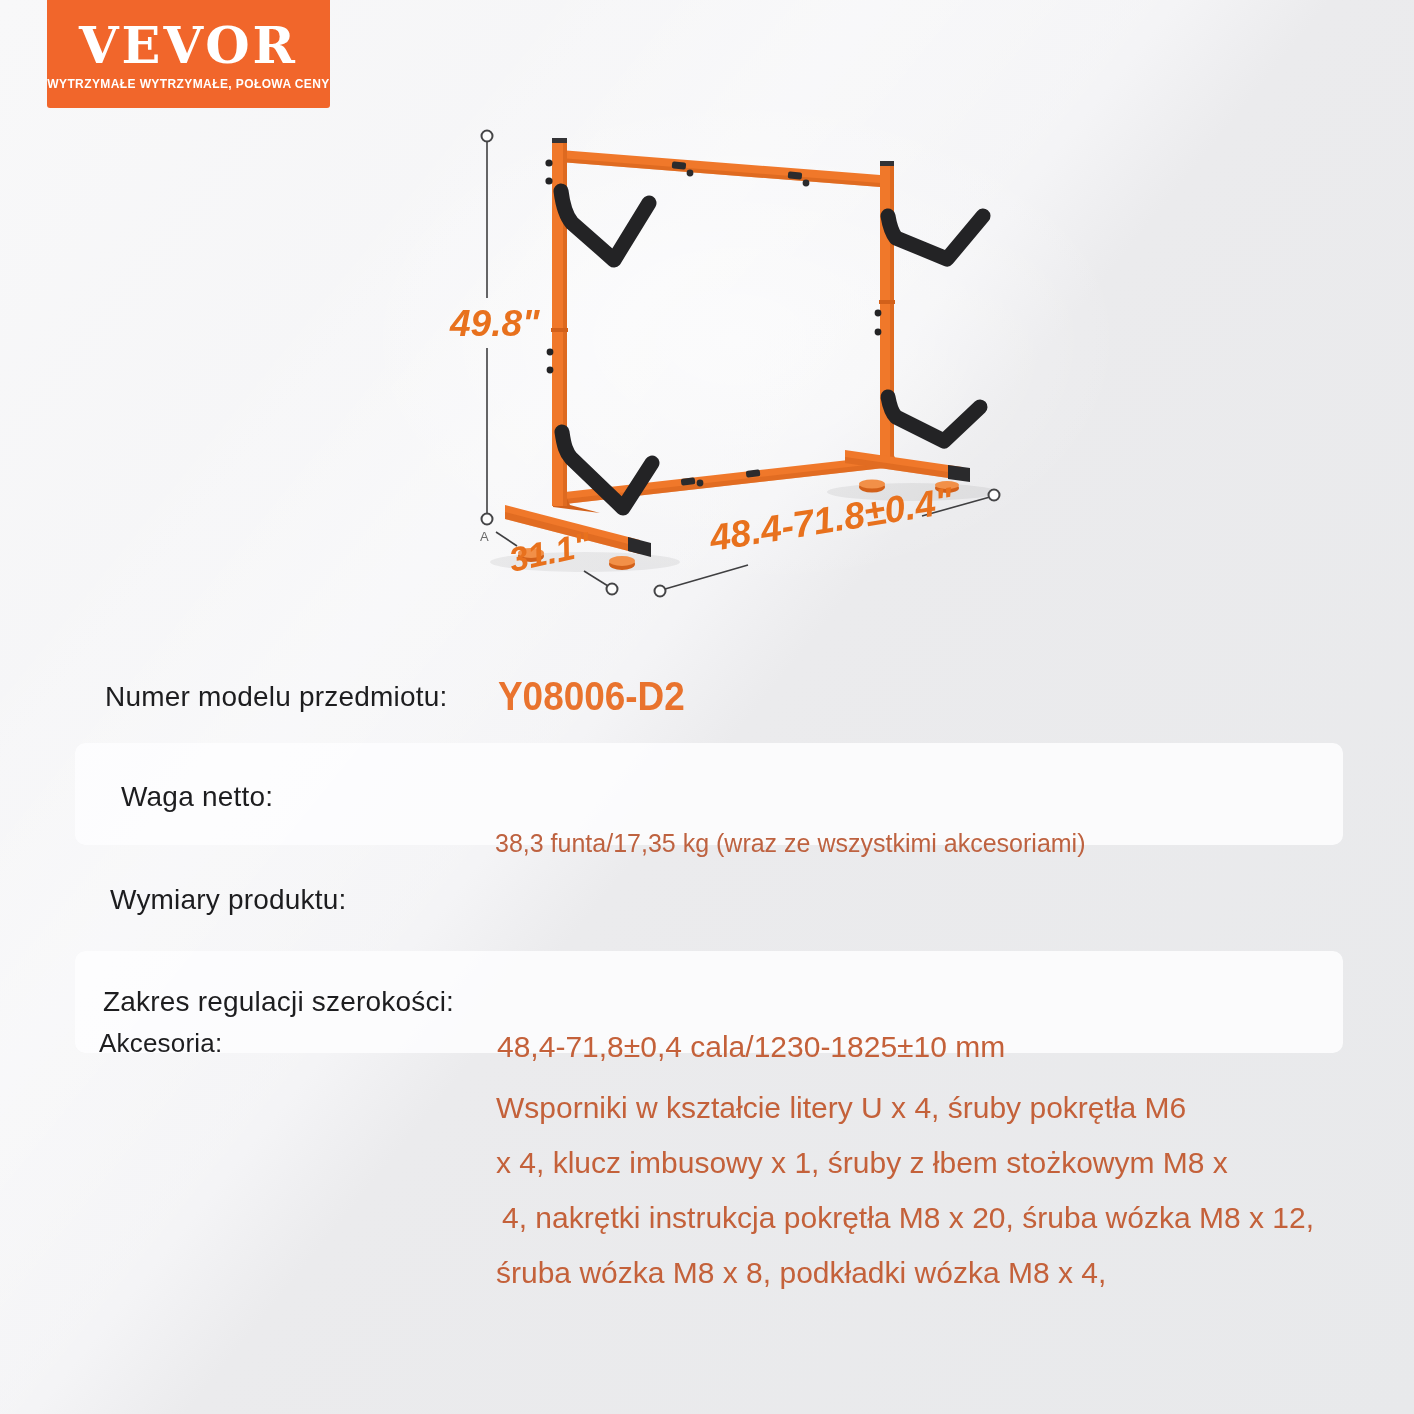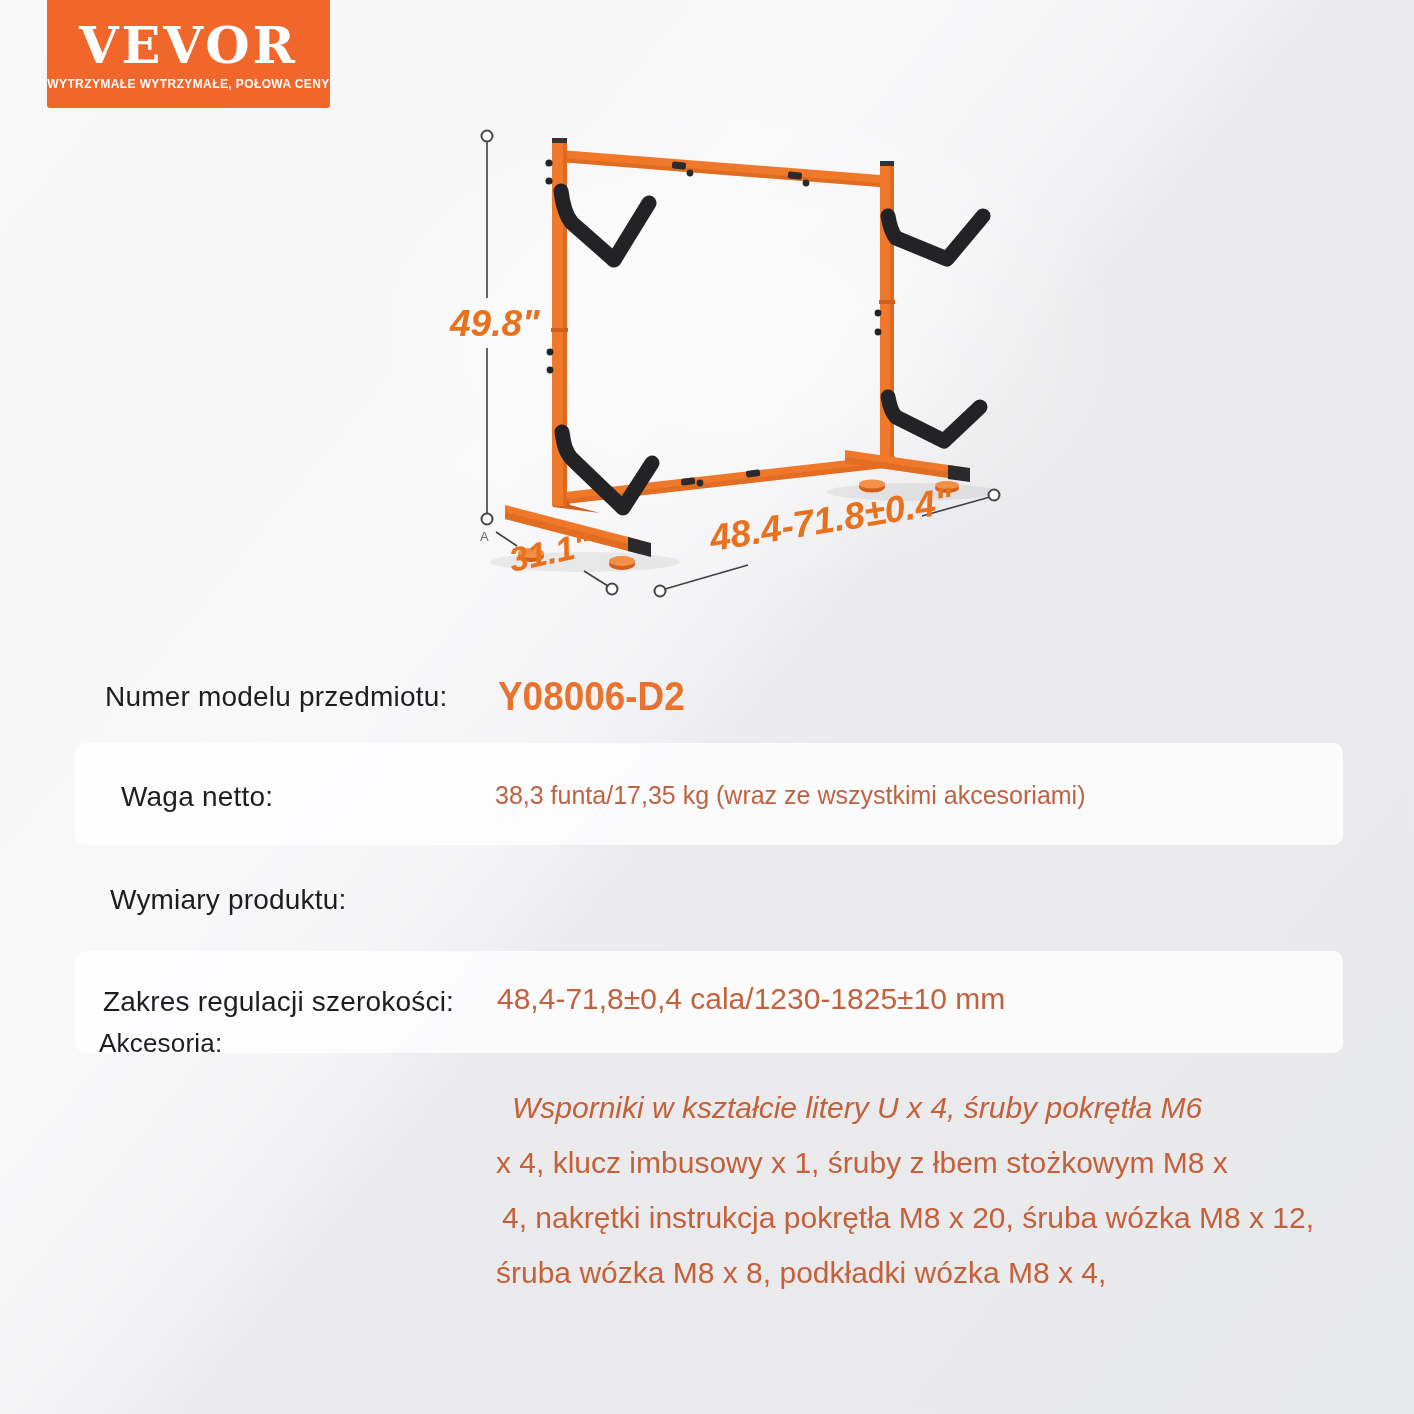--- a/index.html
+++ b/index.html
@@ -22,21 +22,21 @@
   .dim.big{font-size:37px;}
   .dimA{font:400 13px "Liberation Sans",sans-serif;fill:#6a6a6a;}
   .mline{stroke:#3f3f41;stroke-width:1.6;fill:none;}
   .mdot{fill:#fdfdfd;stroke:#454547;stroke-width:2;}
   .foam{stroke:#232325;stroke-width:15;stroke-linecap:round;stroke-linejoin:round;fill:none;}
   
   .band{position:absolute;left:75px;width:1268px;background:rgba(253,253,254,.88);border-radius:10px;box-shadow:0 0 1px rgba(0,0,0,.03);}
   .band.b1{top:743px;height:102px;}
   .band.b2{top:951px;height:102px;}
   .lbl{position:absolute;font-size:28px;font-weight:500;color:#1d1d1f;letter-spacing:.2px;white-space:nowrap;}
-  .val{position:absolute;color:#C4613A;font-weight:500;white-space:nowrap;}
+  .val{position:absolute;color:#C4613A;font-weight:500;white-space:nowrap;margin-top:48px;}
   .model{position:absolute;left:498px;top:673px;font-size:41px;font-weight:700;color:#E9732E;letter-spacing:0;
          transform:scaleX(.9);transform-origin:left center;white-space:nowrap;}
   .v-waga{left:495px;top:781px;font-size:25px;color:#BE6240;}
   .v-wym{left:494px;top:880px;font-size:30px;}
   .v-zak{left:497px;top:982px;font-size:30px;}
   .akline{position:absolute;font-size:30px;font-weight:500;color:#C4613A;white-space:nowrap;}
 </style>
 </head>
 <body>
 
@@ -155,17 +155,17 @@
 
   <div class="lbl" style="left:104px;top:781px;margin-left:17px;">Waga netto:</div>
   <div class="val v-waga">38,3 funta/17,35 kg (wraz ze wszystkimi akcesoriami)</div>
 
   <div class="lbl" style="left:110px;top:884px;">Wymiary produktu:</div>
 
   <div class="lbl" style="left:103px;top:986px;">Zakres regulacji szerokości:</div>
   <div class="val v-zak">48,4-71,8±0,4 cala/1230-1825±10 mm</div>
 
   <div class="lbl" style="left:99px;top:1028px;font-size:26px;">Akcesoria:</div>
-  <div class="akline" style="left:512px;top:1091px;font-style:italic;">Wsporniki w kształcie litery U x 4, śruby pokrętła M6</div>
+  <div class="akline" style="left:496px;top:1091px;">Wsporniki w kształcie litery U x 4, śruby pokrętła M6</div>
   <div class="akline" style="left:496px;top:1146px;">x 4, klucz imbusowy x 1, śruby z łbem stożkowym M8 x</div>
   <div class="akline" style="left:502px;top:1201px;">4, nakrętki instrukcja pokrętła M8 x 20, śruba wózka M8 x 12,</div>
   <div class="akline" style="left:496px;top:1256px;">śruba wózka M8 x 8, podkładki wózka M8 x 4,</div>
 </div>
 
 </body></html>

